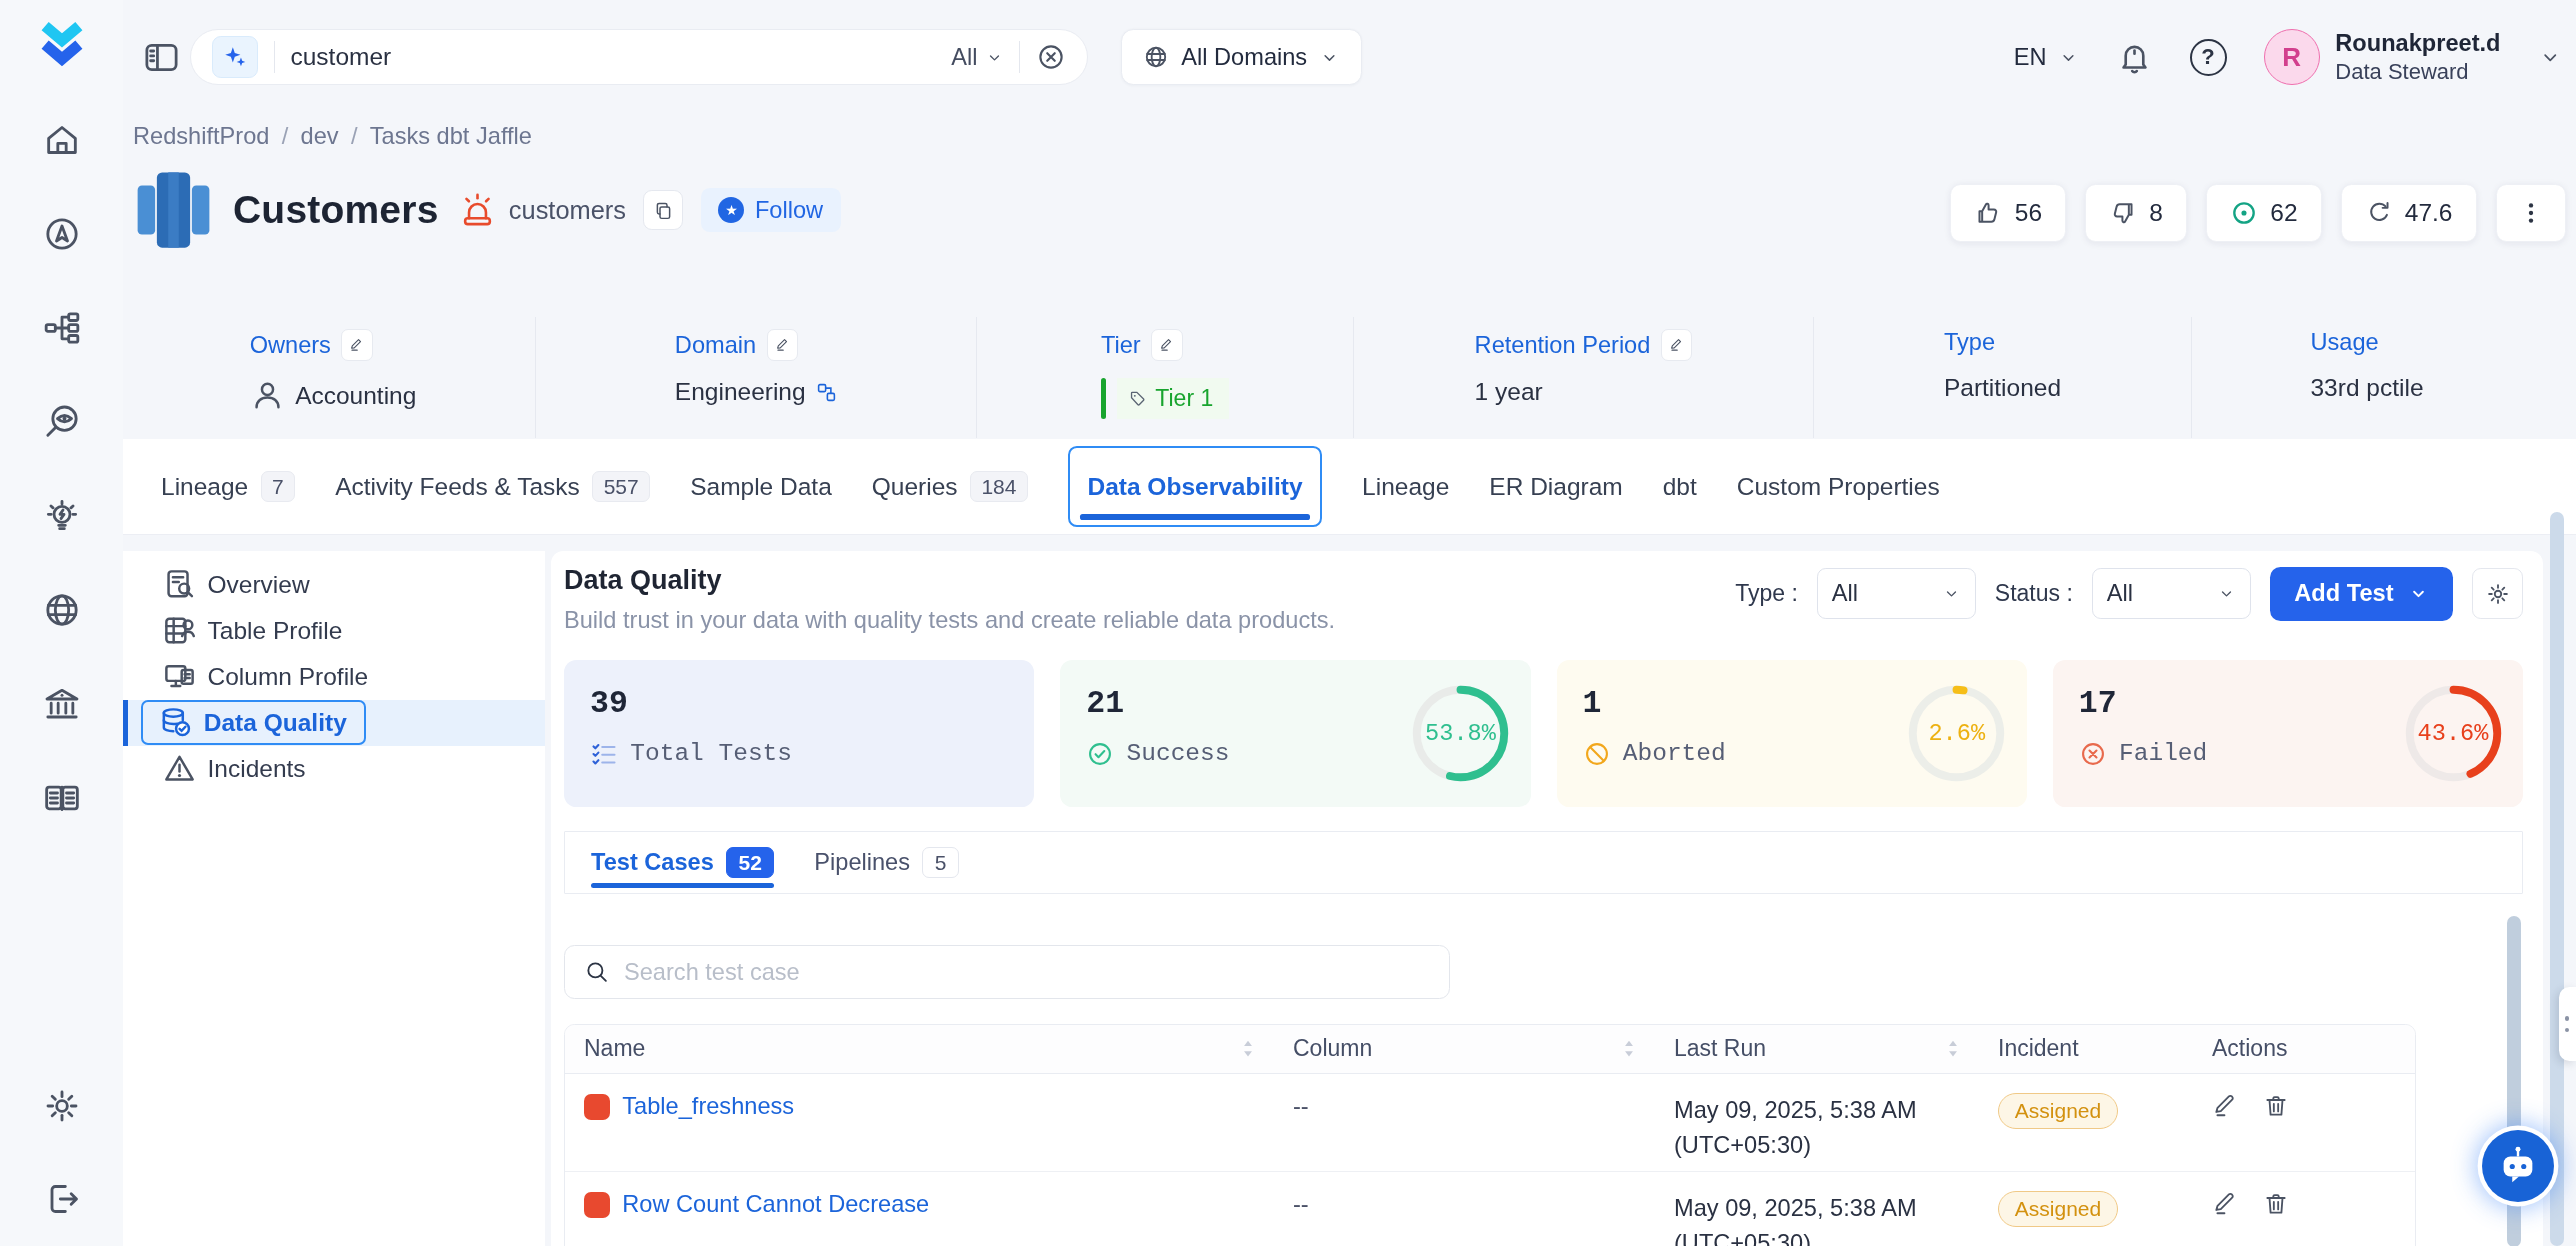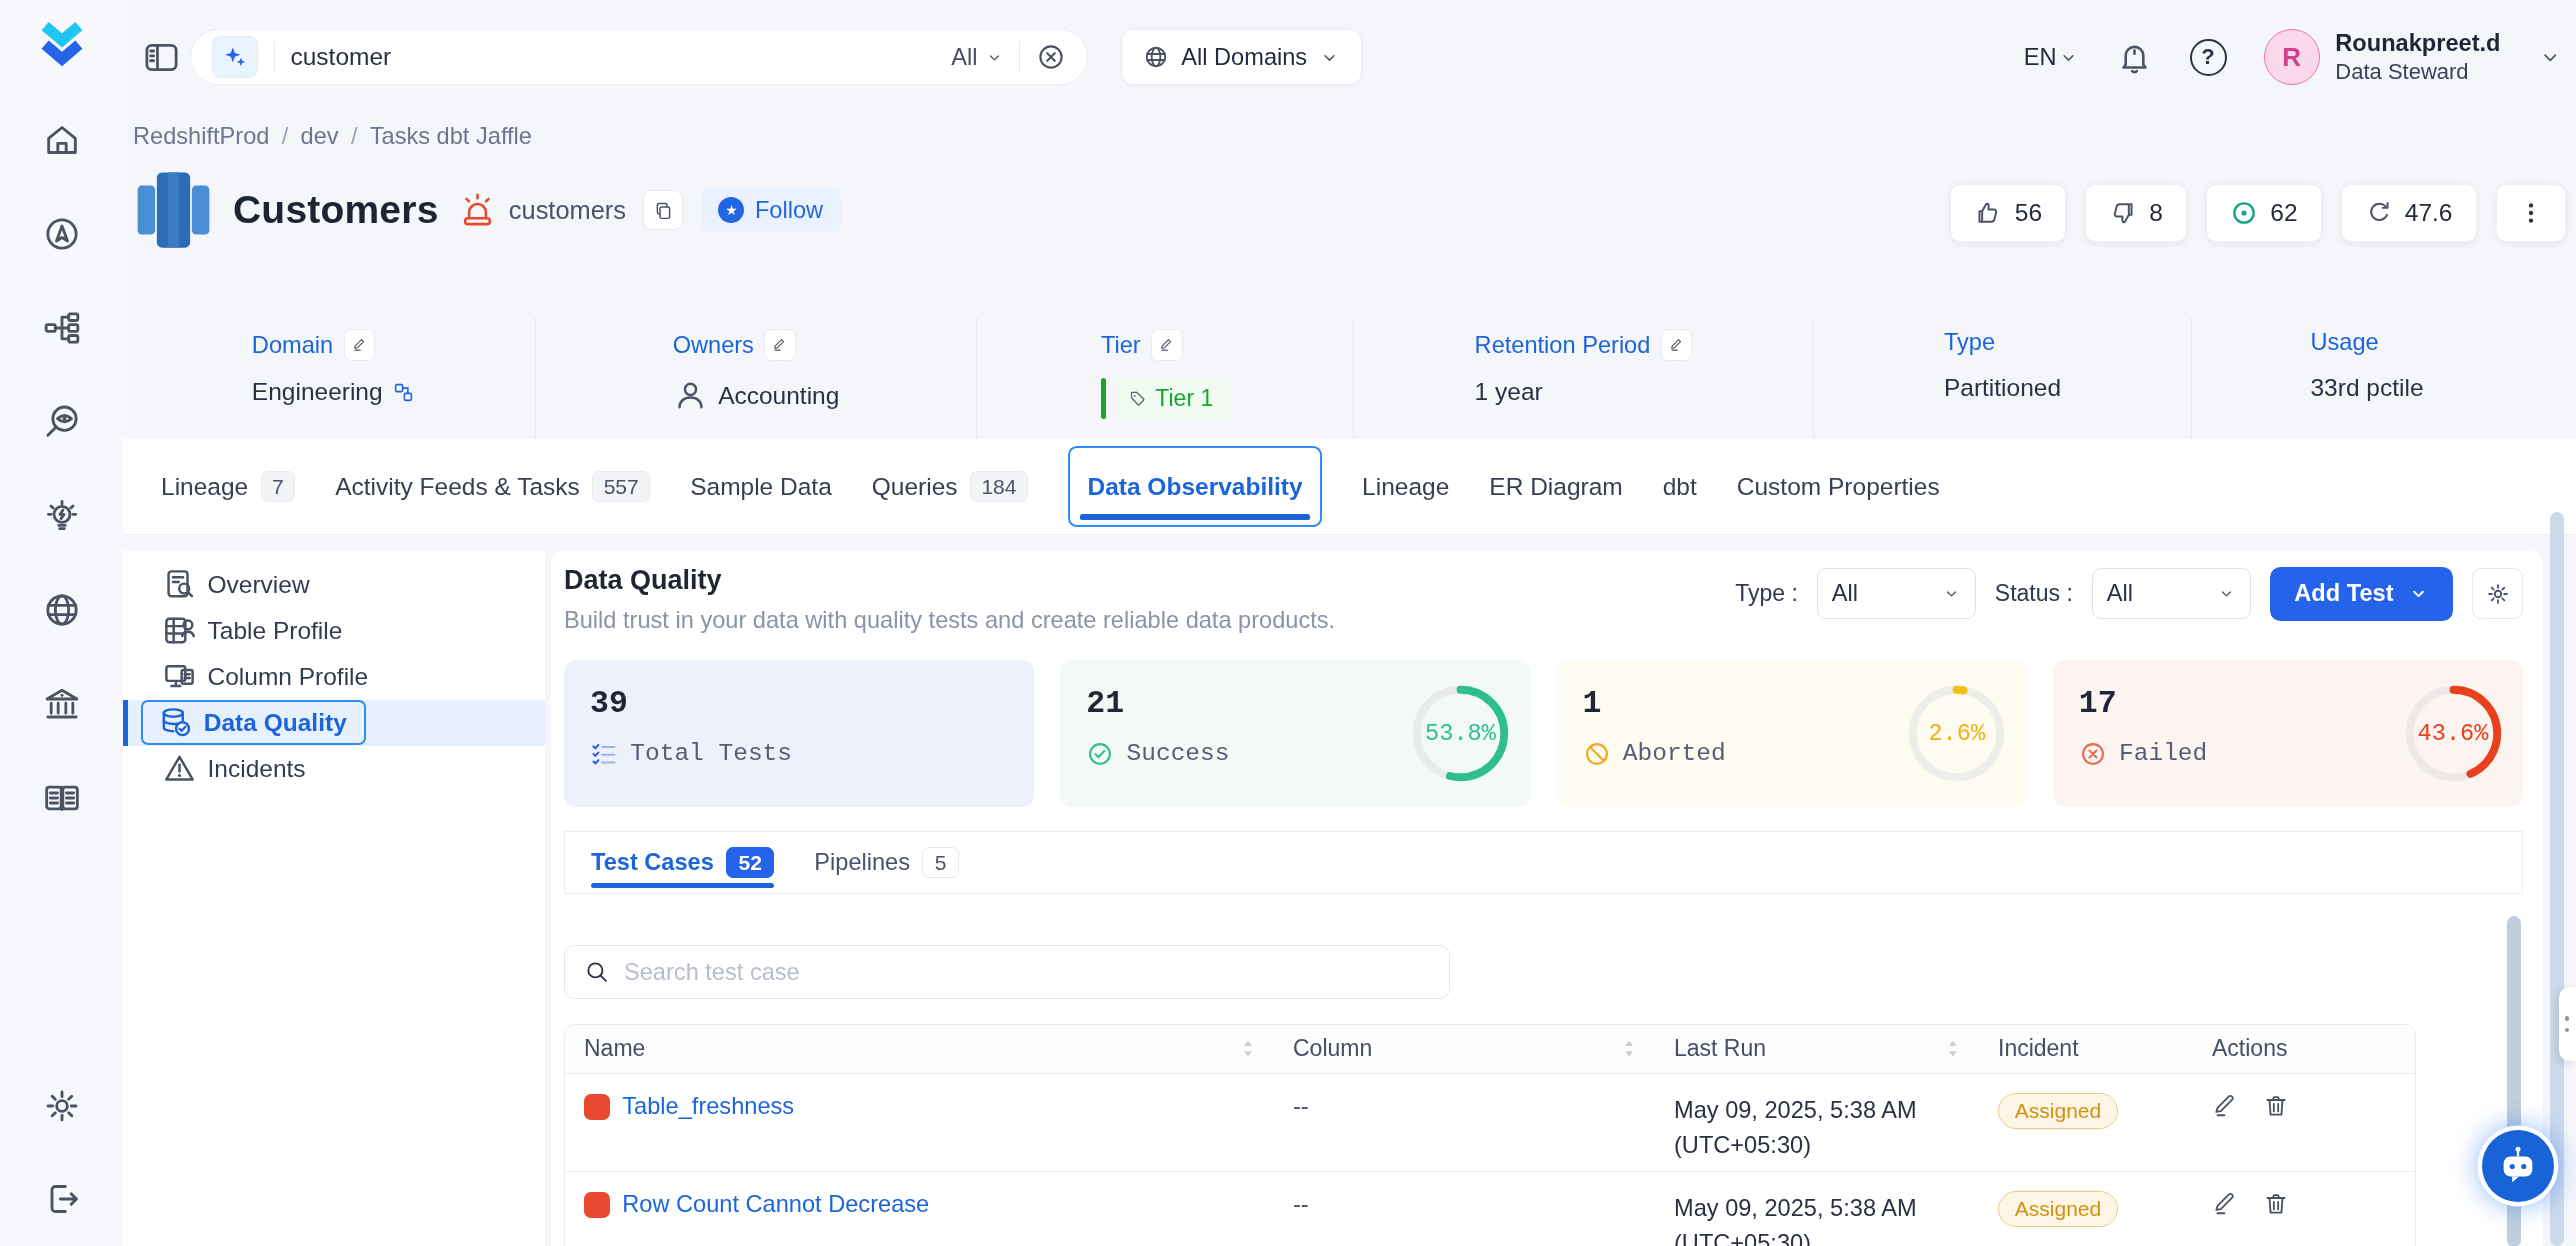--- a/index.html
+++ b/index.html
@@ -24,21 +24,21 @@
   .topbar { position:absolute; left:123px; right:0; top:0; height:114px; z-index:4; }
   .tb-toggle { position:absolute; left:19px; top:38px; cursor:pointer; }
   .search-pill { position:absolute; left:67px; top:29px; width:898px; height:56px; background:#fff; border:0.9px solid #e9ecf2; border-radius:30px; display:flex; align-items:center; }
   .spark-box { width:46px; height:42px; margin-left:21px; background:#eaf4fe; border:0.9px solid #d9ebfc; border-radius:8.8px; display:flex; align-items:center; justify-content:center; }
   .search-div { width:0.9px; height:31.5px; background:#e4e7ee; margin:0 15.8px; }
   .search-input { border:none; outline:none; background:transparent; font-size:24.5px; color:#2a3142; flex:1; font-family:"Liberation Sans",sans-serif; }
   .scope { display:flex; align-items:center; gap:7px; color:#444c60; font-size:23.6px; cursor:pointer; }
   .pill-end { display:flex; align-items:center; margin-right:21px; }
   .domains-pill { position:absolute; left:998px; top:29px; height:56px; padding:0 21px; background:#fff; border:0.9px solid #e9ecf2; border-radius:12.3px; display:flex; align-items:center; gap:12.3px; font-size:23.6px; color:#232b3e; font-weight:500; cursor:pointer; box-shadow:0 0.9px 2.6px rgba(30,40,70,.04); }
   .tb-right { position:absolute; right:14px; top:0; height:114px; display:flex; align-items:center; gap:37px; }
-  .lang { display:flex; align-items:center; gap:1px; font-size:23.6px; color:#232b3e; cursor:pointer; }
+  .lang { display:flex; align-items:center; gap:11px; font-size:23.6px; color:#232b3e; cursor:pointer; }
   .tb-ic { cursor:pointer; }
   .help-circ { width:37px; height:37px; border:2.1px solid #2c3444; border-radius:50%; display:flex; align-items:center; justify-content:center; font-size:22px; font-weight:700; color:#2c3444; }
   .userbox { display:flex; align-items:center; gap:15.8px; cursor:pointer; }
   .avatar { width:56px; height:56px; border-radius:50%; background:#fbd9ec; border:1.8px solid #ef6fae; color:#d23f8d; font-size:26px; font-weight:600; display:flex; align-items:center; justify-content:center; }
   .uname { font-size:23.6px; font-weight:700; color:#1f2637; line-height:30px; }
   .urole { font-size:22px; color:#39415a; line-height:28px; }
 
   
   .breadcrumb { position:absolute; left:133px; top:123px; font-size:23.6px; color:#6d7690; display:flex; gap:12.3px; z-index:3;}
   .breadcrumb .bc { cursor:pointer; }
@@ -389,53 +389,53 @@
         <circle cx="12" cy="12" r="2" fill="#2c3444"></circle>
         <circle cx="12" cy="19" r="2" fill="#2c3444"></circle>
       </svg>
   </div>
 </div>
 
 <div class="meta">
   <div class="meta-col">
       <div class="meta-inner">
     <div class="meta-label">
+          <span>Owners</span>
+      <span class="edit-box">
+            <svg width="15.8" height="15.8" viewBox="0 0 24 24">
+              <path class="st" d="M4 17 l1-3.5 L14.5 4 l3 3 L8 16.5 Z M4.5 20 h8" stroke="#707a92"></path>
+            </svg>
+          </span>
+    </div>
+    <div class="meta-value">
+      <svg width="35" height="35" viewBox="0 0 24 24">
+            <circle class="st" cx="12" cy="7.8" r="3.8" stroke="#3c4454"></circle>
+            <path class="st" d="M4.5 20 c0-4.2 3.3-6.7 7.5-6.7 s7.5 2.5 7.5 6.7" stroke="#3c4454"></path>
+          </svg>
+      <span>Accounting</span>
+    </div>
+  </div>
+    </div>
+  <div class="meta-col">
+      <div class="meta-inner">
+    <div class="meta-label">
           <span>Domain</span>
       <span class="edit-box">
             <svg width="15.8" height="15.8" viewBox="0 0 24 24">
               <path class="st" d="M4 17 l1-3.5 L14.5 4 l3 3 L8 16.5 Z M4.5 20 h8" stroke="#707a92"></path>
             </svg>
           </span>
     </div>
     <div class="meta-value">
           <span>Engineering</span>
       <svg width="21" height="21" viewBox="0 0 24 24">
             <rect x="3" y="3" width="8" height="8" rx="1.5" fill="none" stroke="#1b64da" stroke-width="1.8"></rect>
             <rect x="13" y="13" width="8" height="8" rx="1.5" fill="none" stroke="#1b64da" stroke-width="1.8"></rect>
             <path d="M11 7 h6 v6" fill="none" stroke="#1b64da" stroke-width="1.8"></path>
           </svg>
-    </div>
-  </div>
-    </div>
-  <div class="meta-col">
-      <div class="meta-inner">
-    <div class="meta-label">
-          <span>Owners</span>
-      <span class="edit-box">
-            <svg width="15.8" height="15.8" viewBox="0 0 24 24">
-              <path class="st" d="M4 17 l1-3.5 L14.5 4 l3 3 L8 16.5 Z M4.5 20 h8" stroke="#707a92"></path>
-            </svg>
-          </span>
-    </div>
-    <div class="meta-value">
-      <svg width="35" height="35" viewBox="0 0 24 24">
-            <circle class="st" cx="12" cy="7.8" r="3.8" stroke="#3c4454"></circle>
-            <path class="st" d="M4.5 20 c0-4.2 3.3-6.7 7.5-6.7 s7.5 2.5 7.5 6.7" stroke="#3c4454"></path>
-          </svg>
-      <span>Accounting</span>
     </div>
   </div>
     </div>
   <div class="meta-col">
       <div class="meta-inner">
     <div class="meta-label">
           <span>Tier</span>
       <span class="edit-box">
             <svg width="15.8" height="15.8" viewBox="0 0 24 24">
               <path class="st" d="M4 17 l1-3.5 L14.5 4 l3 3 L8 16.5 Z M4.5 20 h8" stroke="#707a92"></path>

